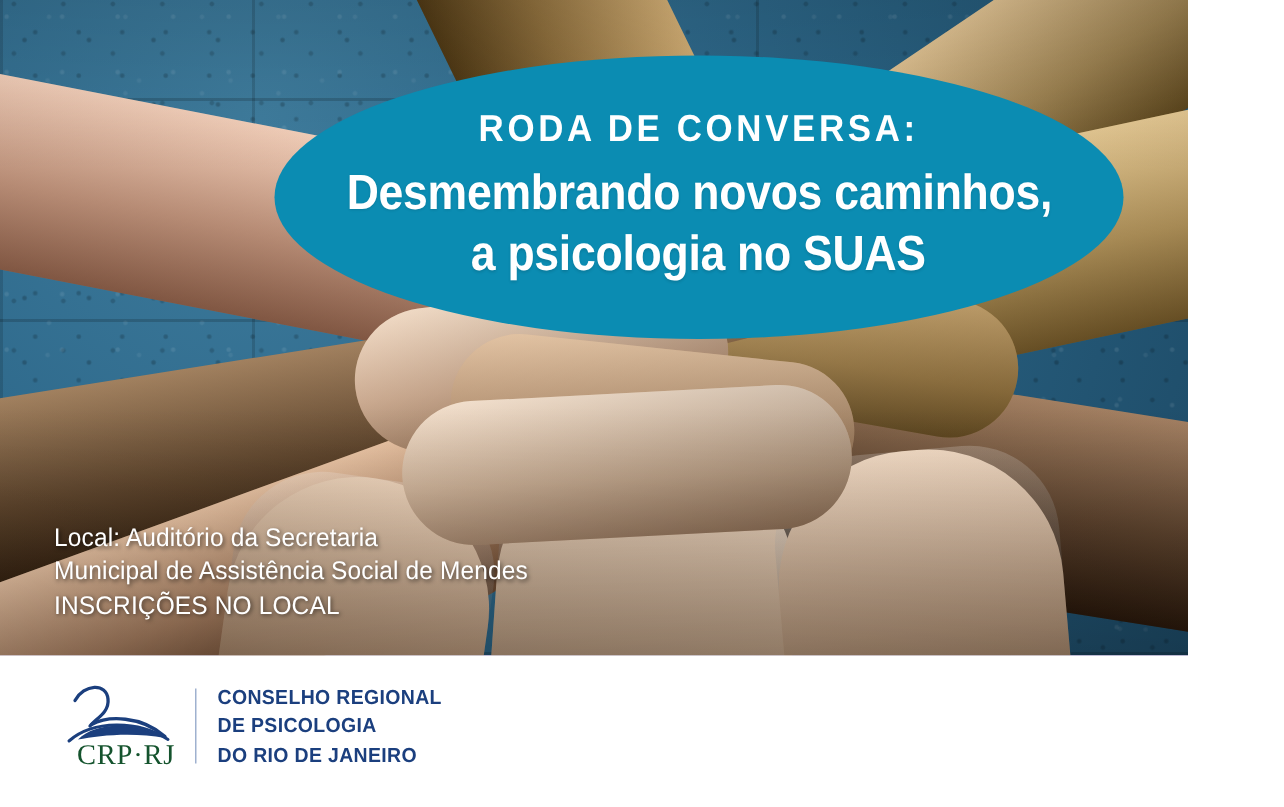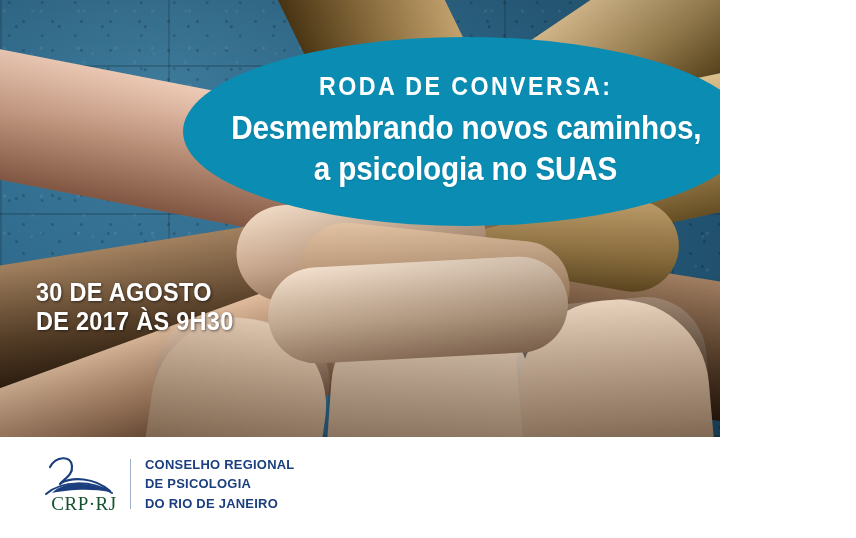--- a/index.html
+++ b/index.html
@@ -3,21 +3,21 @@
 <meta charset="utf-8">
 <style>
   * { margin:0; padding:0; box-sizing:border-box; }
   html,body { width:856px; height:538px; overflow:hidden; background:#fff; }
   body { font-family:"Liberation Sans", sans-serif; }
 
   .poster { position:relative; width:856px; height:538px; background:#fff; }
 
   
   .hero {
-    position:absolute; left:0; top:0; width:720px; height:437px;
+    position:absolute; left:0; top:0; width:792px; height:437px;
     overflow:hidden; background:#4c1d95;
   }
 
   
   .wall {
     position:absolute; inset:0;
     background:
       repeating-linear-gradient(0deg, rgba(0,0,0,0.17) 0 2px, rgba(0,0,0,0) 2px 74px),
       repeating-linear-gradient(90deg, rgba(0,0,0,0.14) 0 2px, rgba(0,0,0,0) 2px 168px),
       radial-gradient(circle at 22% 18%, #3f7d9e 0%, #2f6a8c 38%, #255a79 70%, #1d4a66 100%);
@@ -185,25 +185,26 @@
     <div class="hand hand-3"></div>
 
     <div class="hero-shade"></div>
 
     <div class="title-ellipse">
       <div class="kicker">RODA DE CONVERSA:</div>
       <div class="headline">Desmembrando novos caminhos,</div>
       <div class="headline">a psicologia no SUAS</div>
     </div>
 
-    <div class="date-block">
-      <div class="date-line">30 DE AGOSTO</div>
-      <div class="date-line">DE 2017 ÀS 9H30</div>
+
+    <div class="local-block">
+      <div class="local-line">Local: Auditório da Secretaria</div>
+      <div class="local-line">Municipal de Assistência Social de Mendes</div>
+      <div class="local-line">INSCRIÇÕES NO LOCAL</div>
     </div>
-
   </div>
 
   <div class="footer">
 
     <div class="logo-wrap">
       <div class="logo-mark">
         <svg width="86" height="66" viewBox="0 0 86 66" fill="none" xmlns="http://www.w3.org/2000/svg">
           <path d="M12 16 C18 5, 33 4, 34 15 C35 24, 26 28, 22 33" stroke="#1b3f7e" stroke-width="2.2" fill="none" stroke-linecap="round"></path>
           <path d="M23 32 C34 26, 56 26, 72 40" stroke="#1b3f7e" stroke-width="2.2" fill="none" stroke-linecap="round"></path>
           <path d="M14 42 C26 30, 52 30, 72 41 C52 37, 28 39, 14 42 Z" fill="#1b3f7e"></path>

